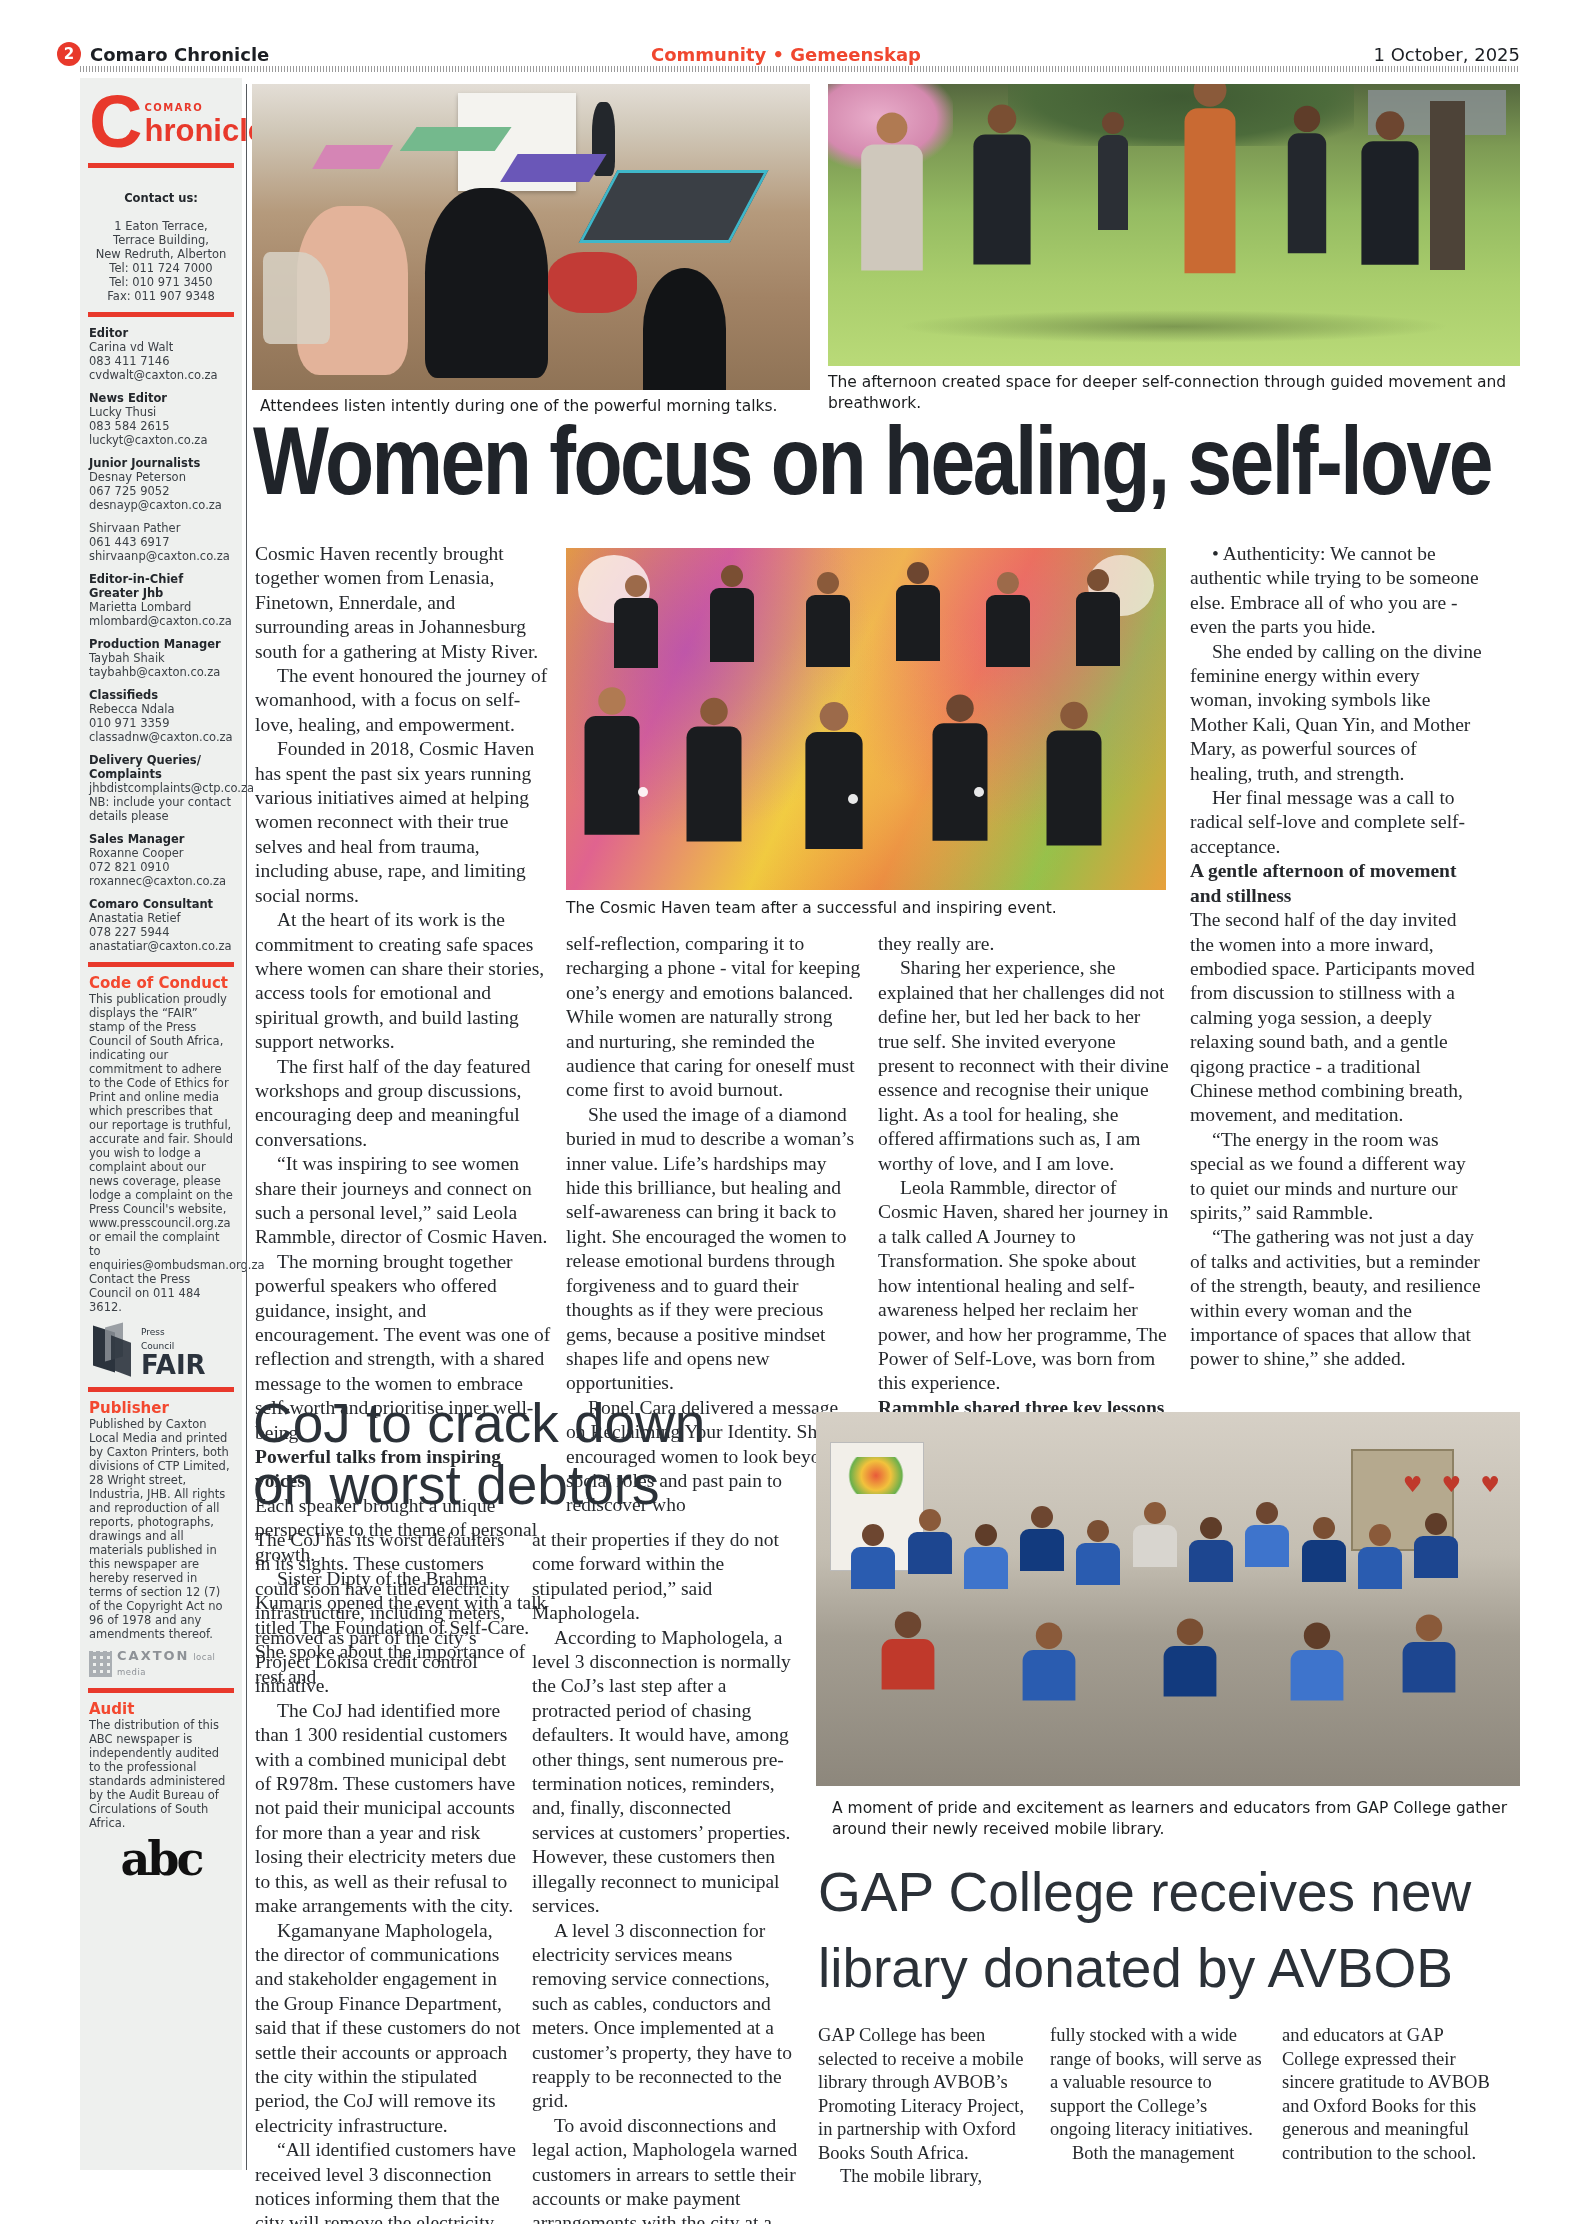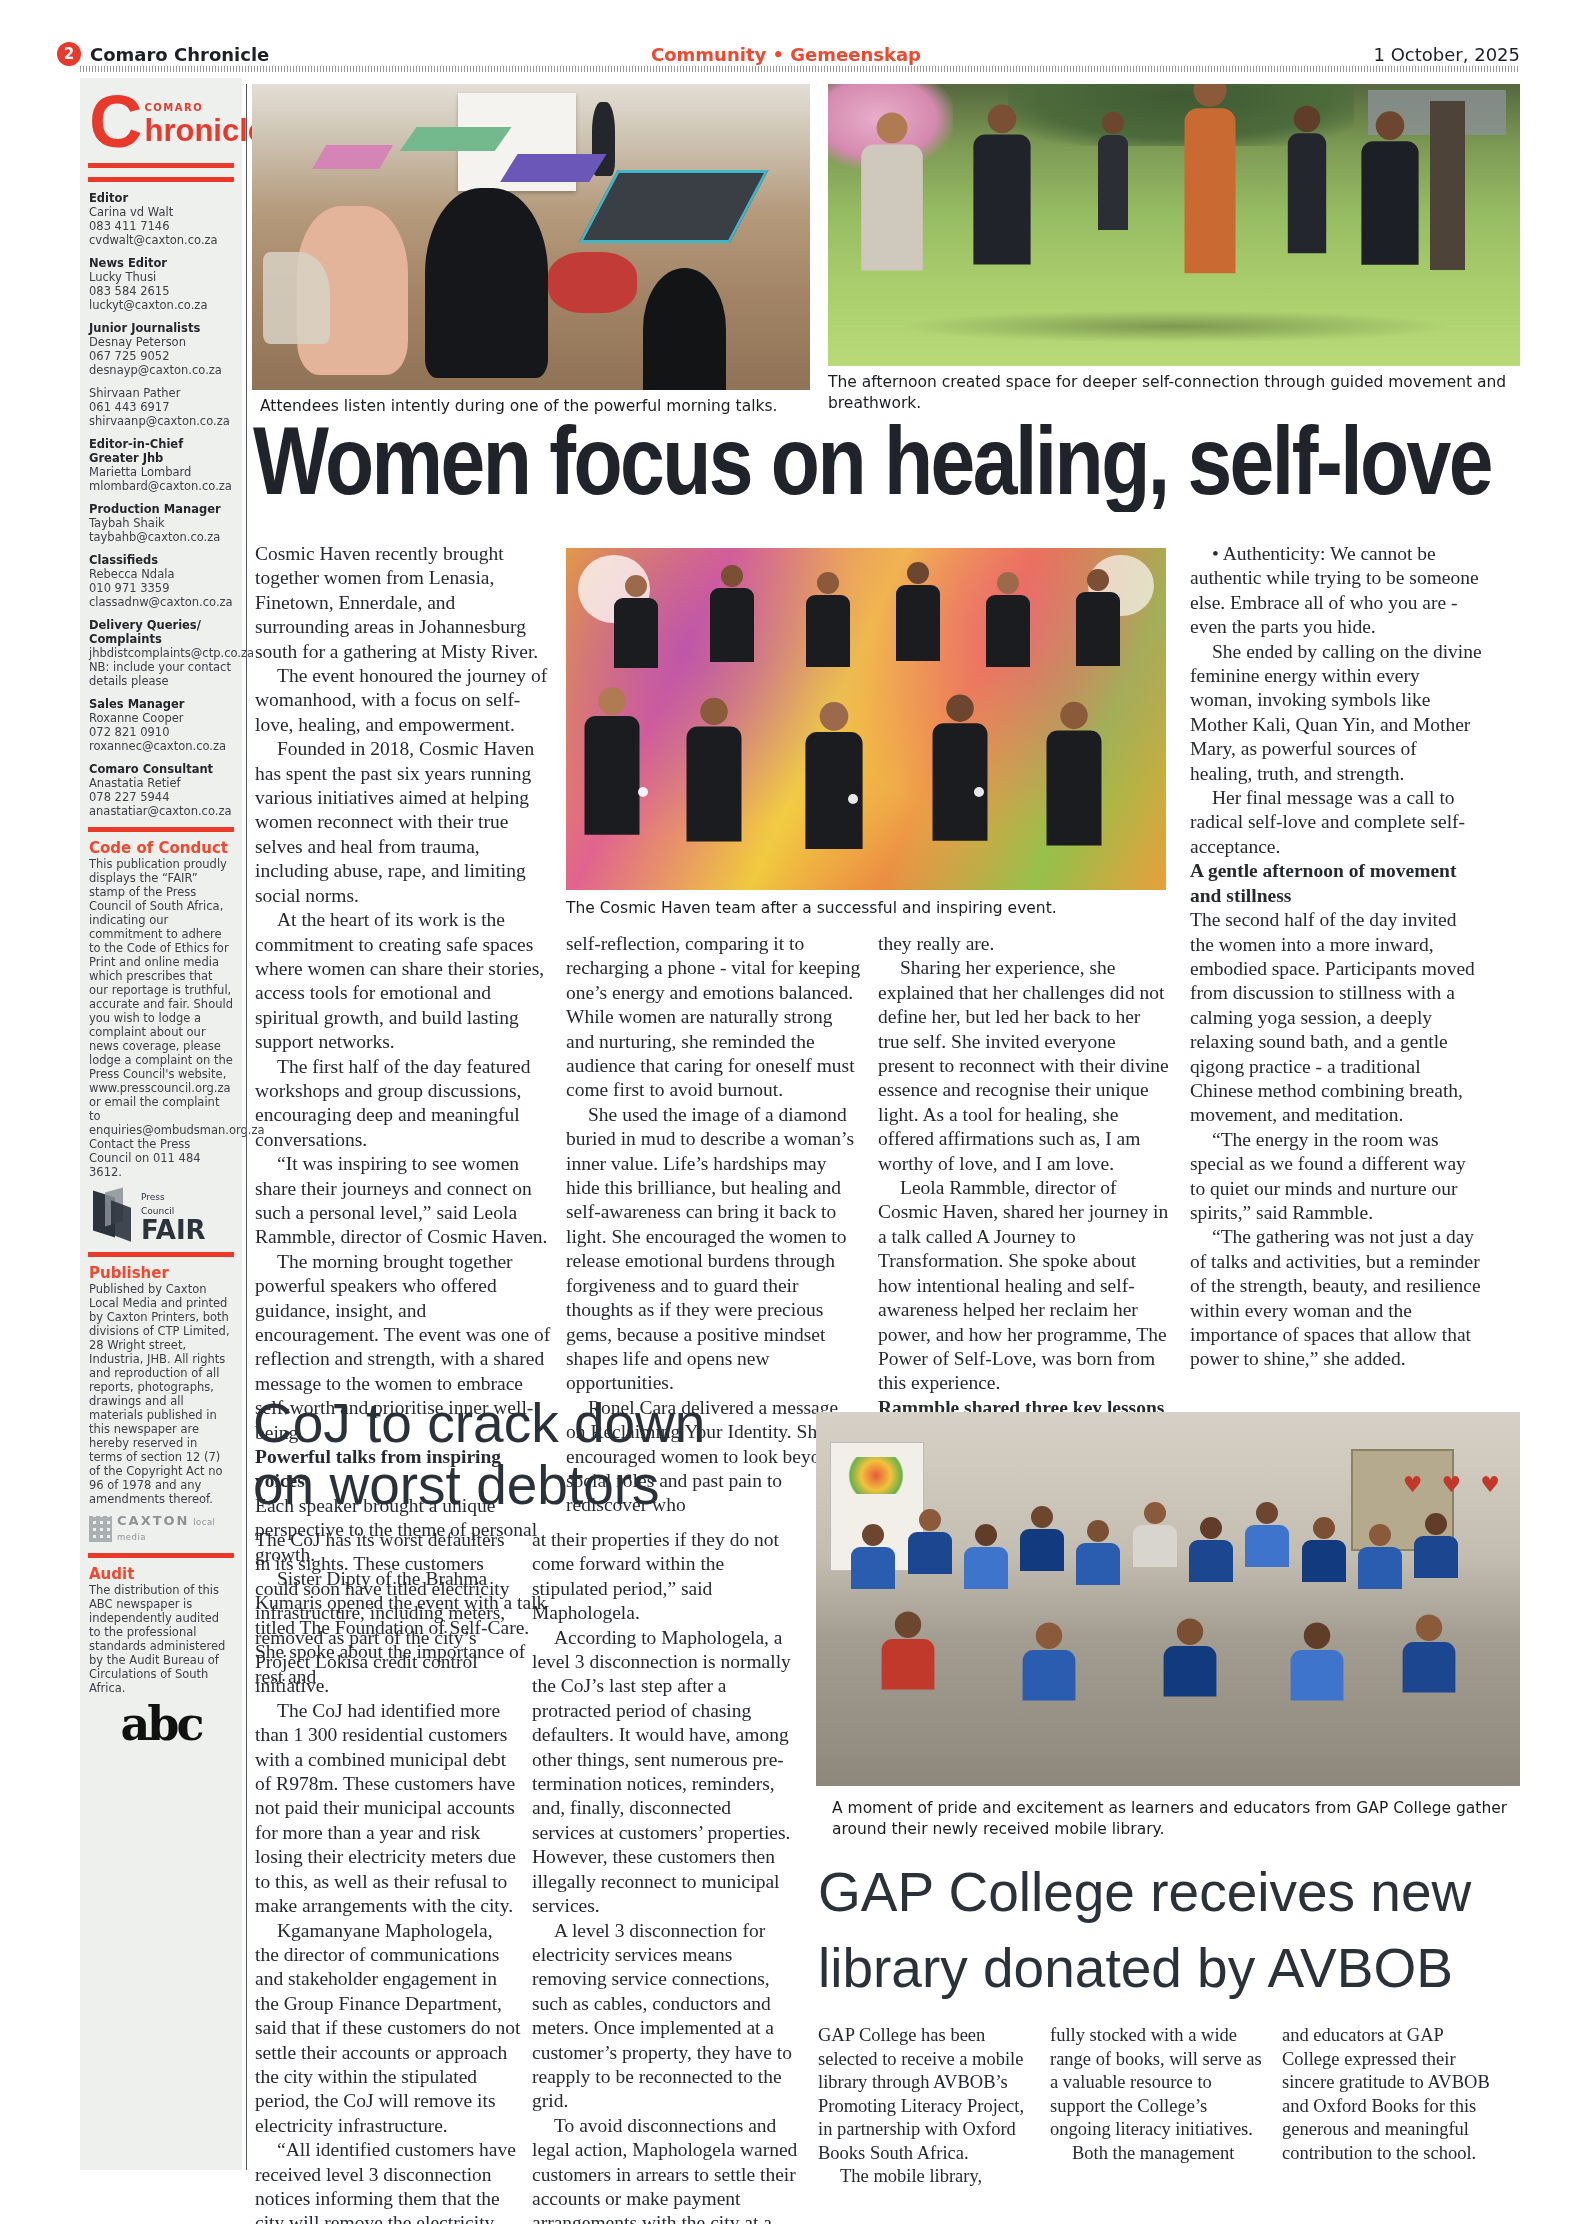--- a/index.html
+++ b/index.html
@@ -72,20 +72,29 @@
 
 <div class="abs sidebar">
   <div class="logo-row">
     <span class="logo-big-c">C</span>
     <span class="logo-stack">
       <span class="logo-top">COMARO</span><br>
       <span class="logo-main">hronicle</span>
     </span>
   </div>
   <div class="divider"></div>
+  <div class="contact">
+    <span class="side-label">Contact us:</span><br>
+    <span style="white-space:pre-line;">1 Eaton Terrace,
+Terrace Building,
+New Redruth, Alberton
+Tel:  011 724 7000
+Tel:  010 971 3450
+Fax: 011 907 9348</span>
+  </div>
   <div class="divider"></div>
 
   <div>
       <div class="side-label">Editor</div>
       <div class="side-lines">Carina vd Walt
 083 411 7146
 cvdwalt@caxton.co.za</div>
     </div>
   <div>
       <div class="side-label">News Editor</div>

